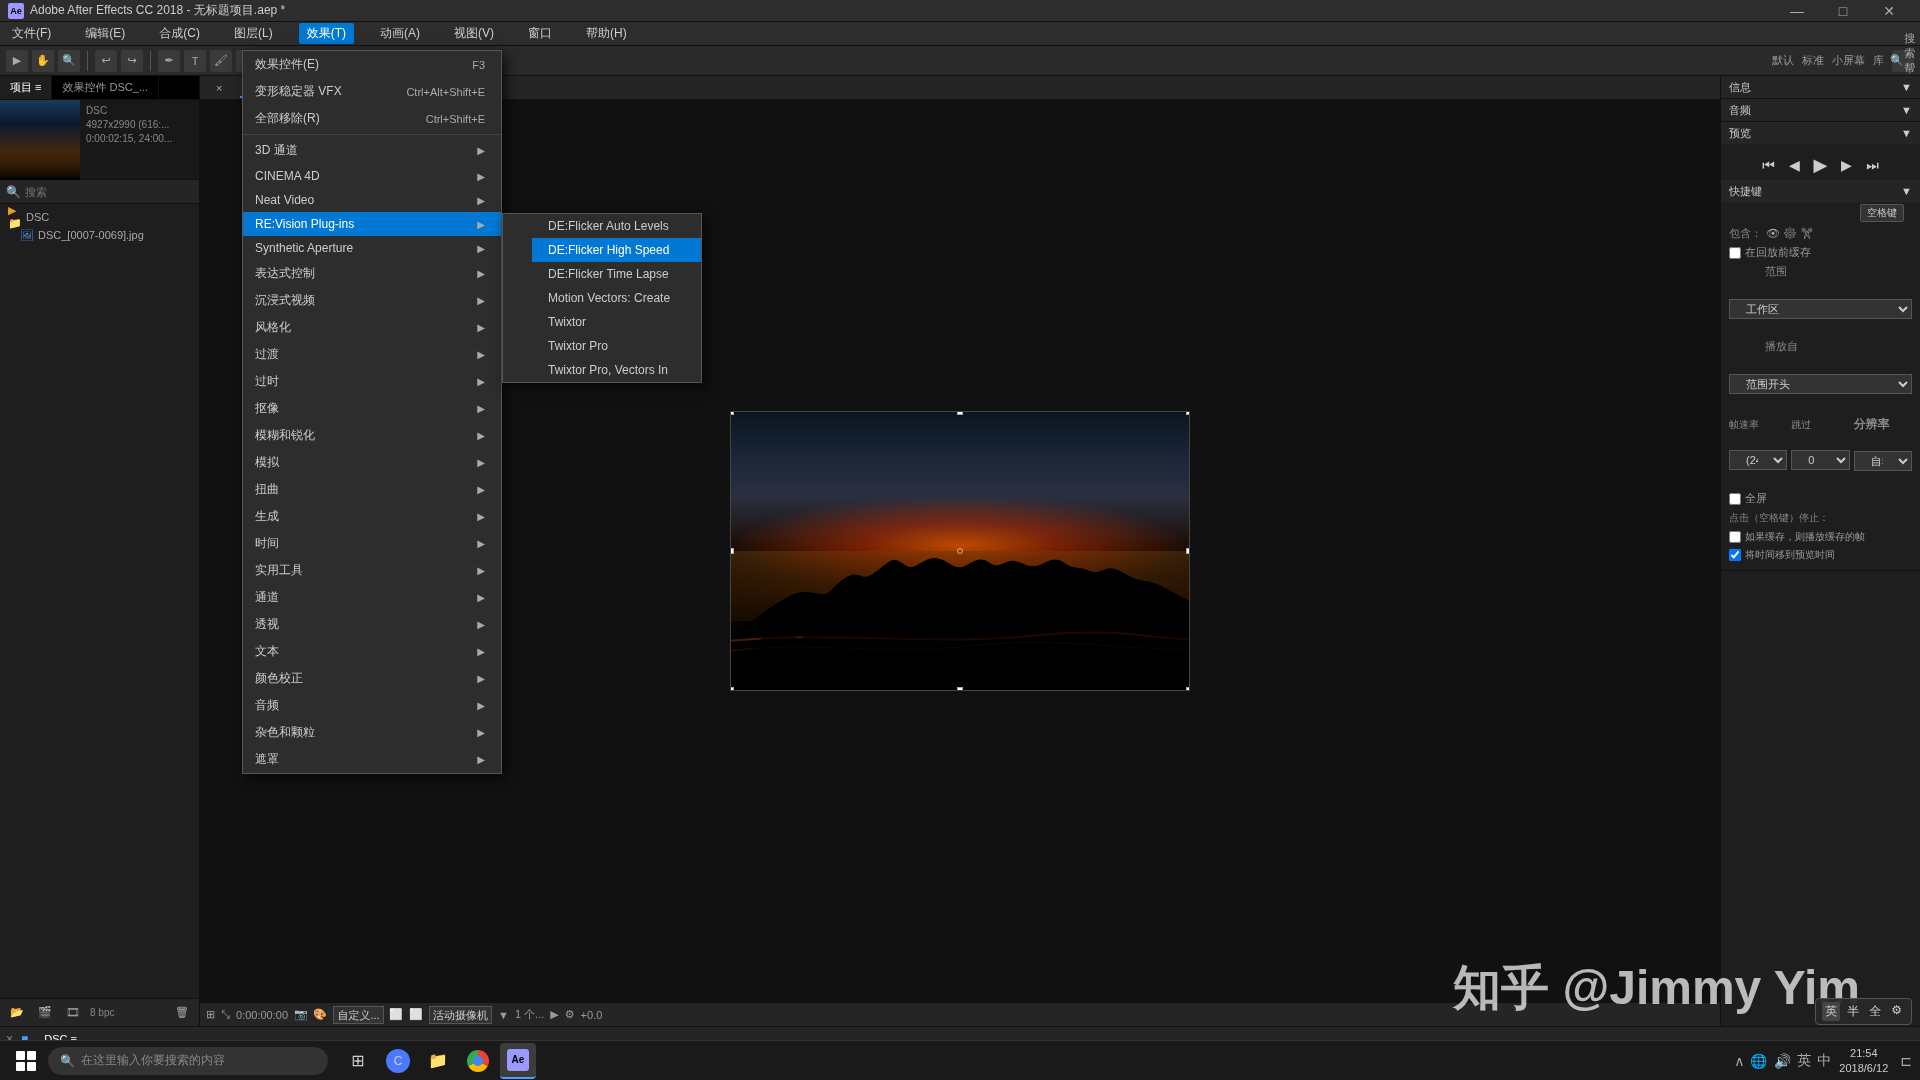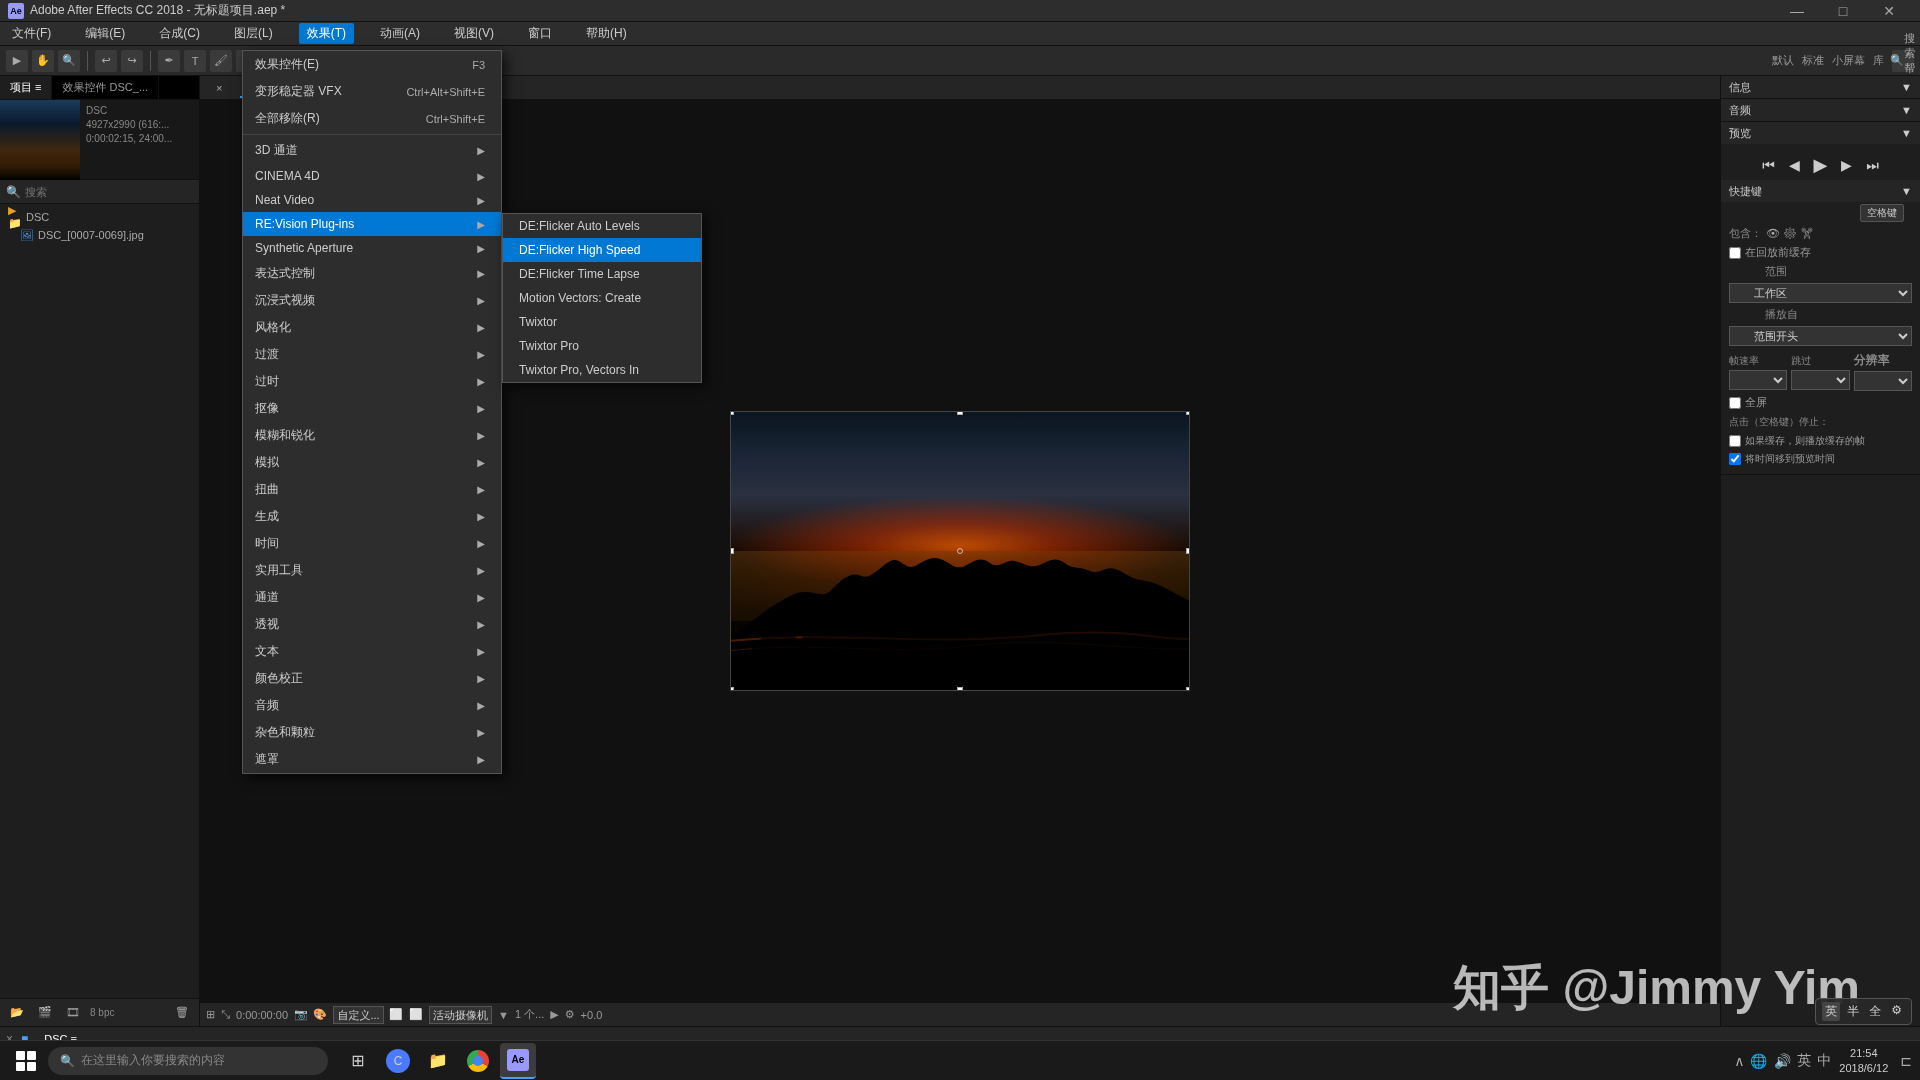--- a/index.html
+++ b/index.html
@@ -364,22 +364,22 @@
       color: #ccc;
       font-size: 14px;
     }
     .right-dropdown {
       width: 100%;
       height: 20px;
       background: #333;
       border: 1px solid #555;
       color: #ccc;
       font-size: 11px;
-      padding: 0 20px;
-      margin: 2px 0;
+      padding: 0 12px;
+      margin: 18px 0;
     }
     .checkbox-row {
       display: flex;
       align-items: center;
       gap: 4px;
       padding: 2px 0;
       font-size: 11px;
       color: #999;
     }
     .checkbox-row input { width: 12px; height: 12px; }
@@ -1090,21 +1090,21 @@
       <div class="effect-menu-item">
         <span>杂色和颗粒</span>
         <span class="arrow">▶</span>
       </div>
       <div class="effect-menu-item">
         <span>遮罩</span>
         <span class="arrow">▶</span>
       </div>
     </div>
 
-    <div id="revison-submenu" style="top: 163px;">
+    <div id="revison-submenu" style="top: 163px; padding-left: 29px;">
       <div class="submenu-item">
         <span>DE:Flicker Auto Levels</span>
       </div>
       <div class="submenu-item highlighted-blue">
         <span>DE:Flicker High Speed</span>
       </div>
       <div class="submenu-item">
         <span>DE:Flicker Time Lapse</span>
       </div>
       <div class="submenu-item">

